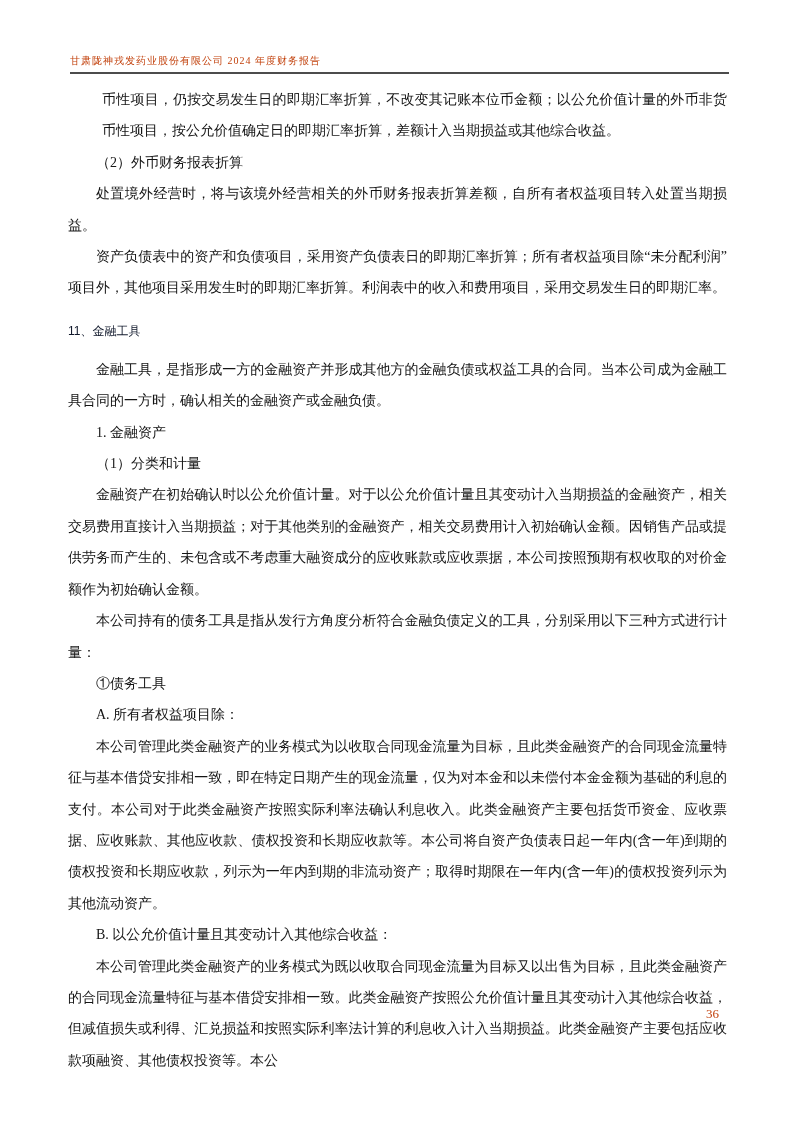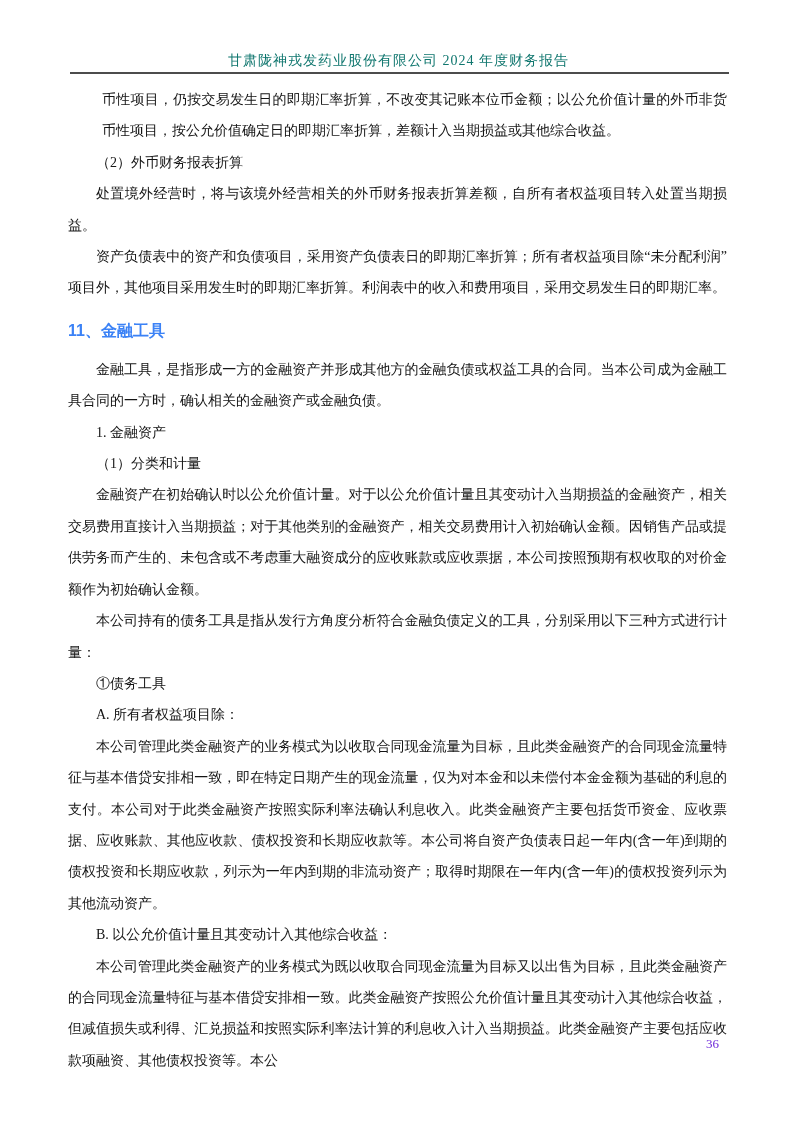--- a/index.html
+++ b/index.html
@@ -19,24 +19,24 @@
     overflow: hidden;
   }
   .page-header {
     position: absolute;
     top: 52px;
     left: 70px;
     right: 64px;
   }
   .page-header .header-title {
     display: block;
-    text-align: center;
-    font-size: 14px;
+    text-align: left;
+    font-size: 10px;
     line-height: 18px;
-    color: #0f766e;
+    color: #c2410c;
     letter-spacing: 1px;
     padding-right: 2px;
   }
   .header-rule {
     margin-top: 2px;
     height: 0;
     border-bottom: 2px solid #4c4c4c;
   }
   .content {
     position: absolute;
@@ -52,33 +52,33 @@
     margin: 0;
     text-indent: 2em;
   }
   .para.no-indent {
     text-indent: 0;
     margin-left: 34px;
   }
   .heading {
     margin: 14px 0 10px 0;
     font-family: "Liberation Sans", "DejaVu Sans", sans-serif;
-    font-weight: bold;
-    font-size: 16px;
+    font-weight: normal;
+    font-size: 12px;
     line-height: 26px;
-    color: #3b82f6;
+    color: #0f172a;
     text-indent: 0;
   }
   .page-footer {
     position: absolute;
-    top: 1035px;
+    top: 1005px;
     right: 74px;
     font-size: 13px;
     line-height: 18px;
-    color: #6d28d9;
+    color: #c2410c;
   }
 </style>
 </head>
 <body>
 
 <div class="page">
 
   <div class="page-header">
     <span class="header-title">甘肃陇神戎发药业股份有限公司 2024 年度财务报告</span>
     <div class="header-rule"></div>

